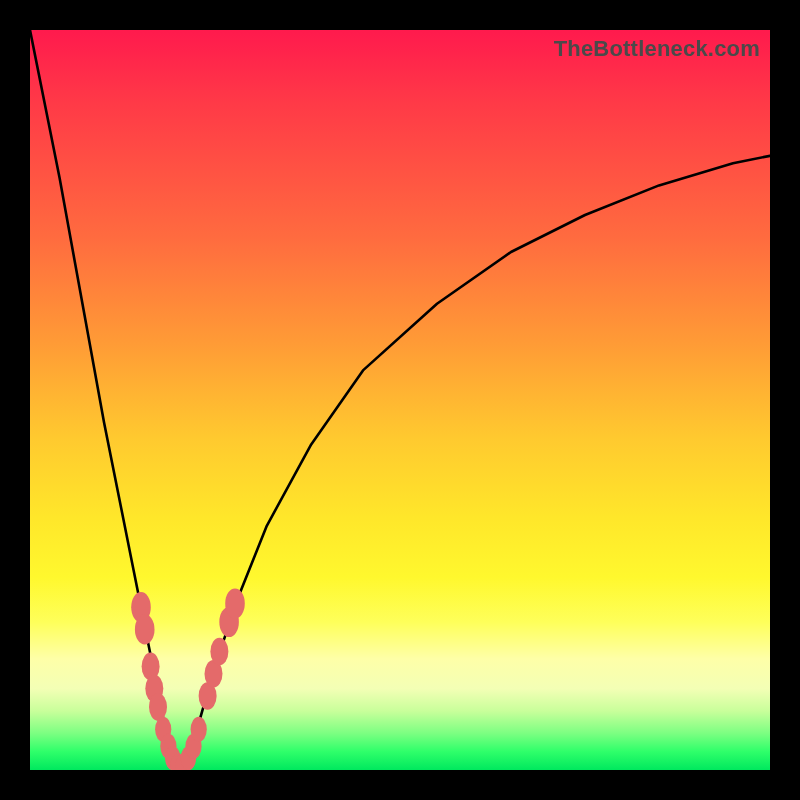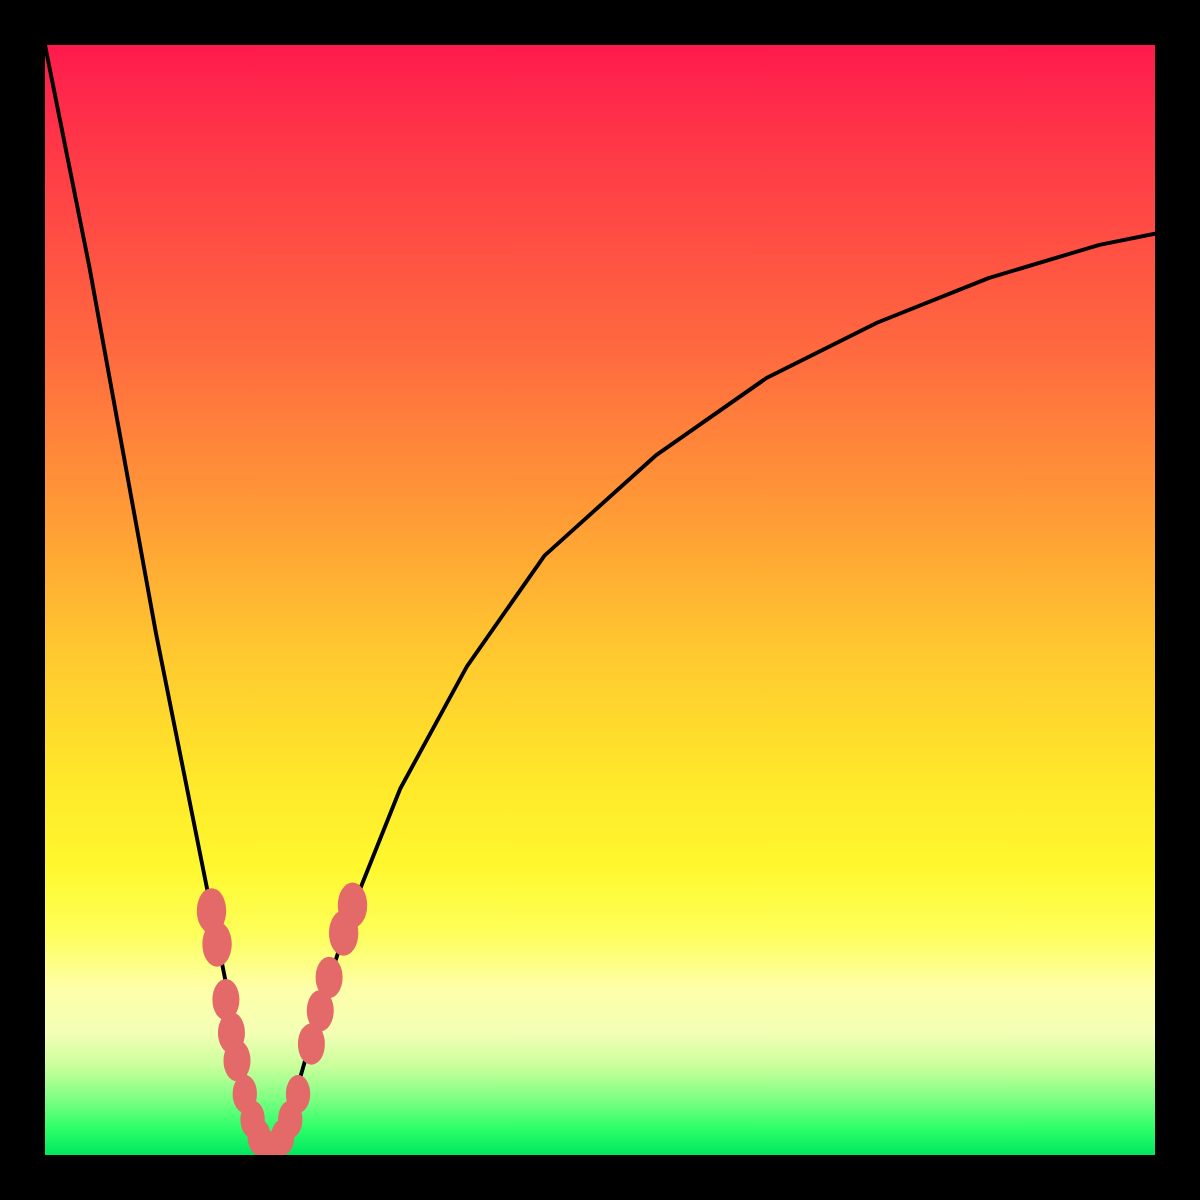--- a/index.html
+++ b/index.html
@@ -59,20 +59,21 @@
     width: 740px;
     height: 740px;
     pointer-events: none;
   }
 </style>
 </head>
 <body>
 
 <div class="frame">
   <div class="plot">
+    <div class="watermark">TheBottleneck.com</div>
     <svg class="curve" viewBox="0 0 740 740" preserveAspectRatio="none">
       <path fill="none" stroke="#000" stroke-width="2.6" stroke-linecap="round" stroke-linejoin="round" d="M0.0 0.0 L14.8 74.0 L29.6 148.0 L44.4 229.4 L59.2 310.8 L74.0 392.2 L88.8 466.2 L103.6 540.2 L118.4 614.2 L125.8 651.2 L133.2 688.2 L140.6 717.8 L148.0 736.3 L155.4 736.3 L162.8 717.8 L170.2 688.2 L185.0 636.4 L207.2 569.8 L236.8 495.8 L281.2 414.4 L333.0 340.4 L407.0 273.8 L481.0 222.0 L555.0 185.0 L629.0 155.4 L703.0 133.2 L740.0 125.8"></path>
       <g id="beads">
           <ellipse cx="111.0" cy="577.2" rx="9.8" ry="15.1" fill="#e46a6a" stroke="#7a2e2e" stroke-width="0"></ellipse>
           <ellipse cx="114.7" cy="599.4" rx="9.8" ry="15.1" fill="#e46a6a" stroke="#7a2e2e" stroke-width="0"></ellipse>
           <ellipse cx="120.6" cy="636.4" rx="9.0" ry="13.8" fill="#e46a6a" stroke="#7a2e2e" stroke-width="0"></ellipse>
           <ellipse cx="124.3" cy="658.6" rx="9.0" ry="13.8" fill="#e46a6a" stroke="#7a2e2e" stroke-width="0"></ellipse>
           <ellipse cx="128.0" cy="677.1" rx="9.0" ry="13.8" fill="#e46a6a" stroke="#7a2e2e" stroke-width="0"></ellipse>
           <ellipse cx="133.2" cy="699.3" rx="8.1" ry="12.6" fill="#e46a6a" stroke="#7a2e2e" stroke-width="0"></ellipse>
           <ellipse cx="138.4" cy="716.3" rx="8.1" ry="12.6" fill="#e46a6a" stroke="#7a2e2e" stroke-width="0"></ellipse>

